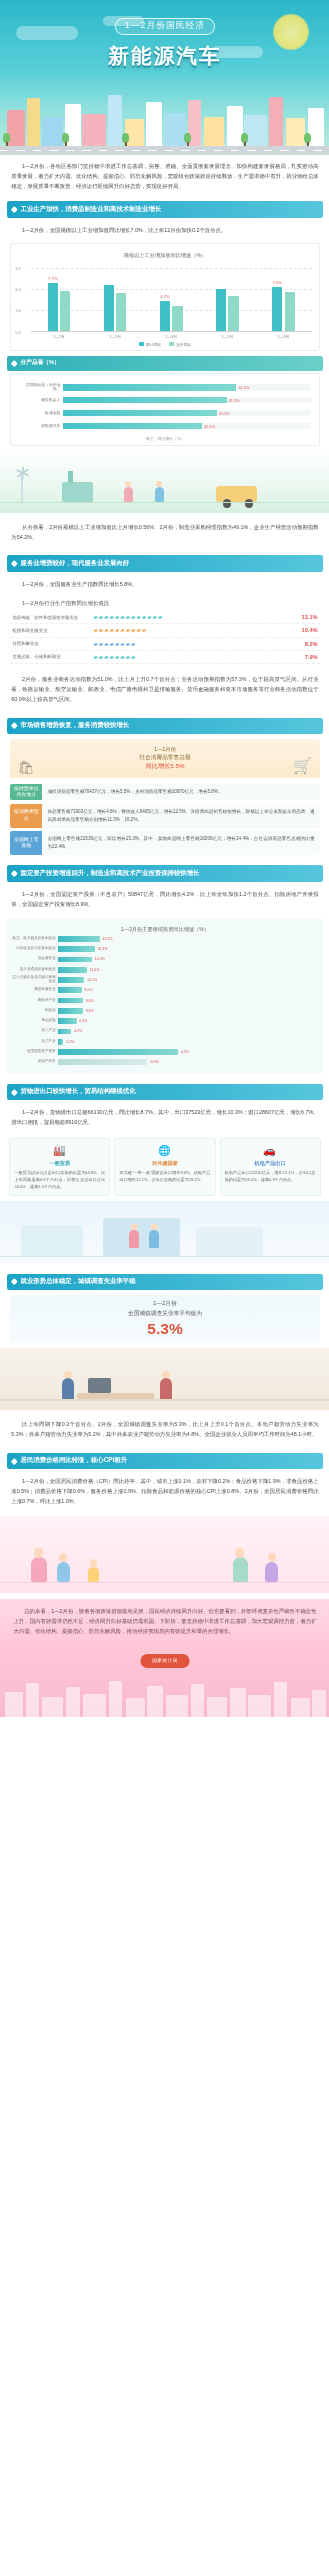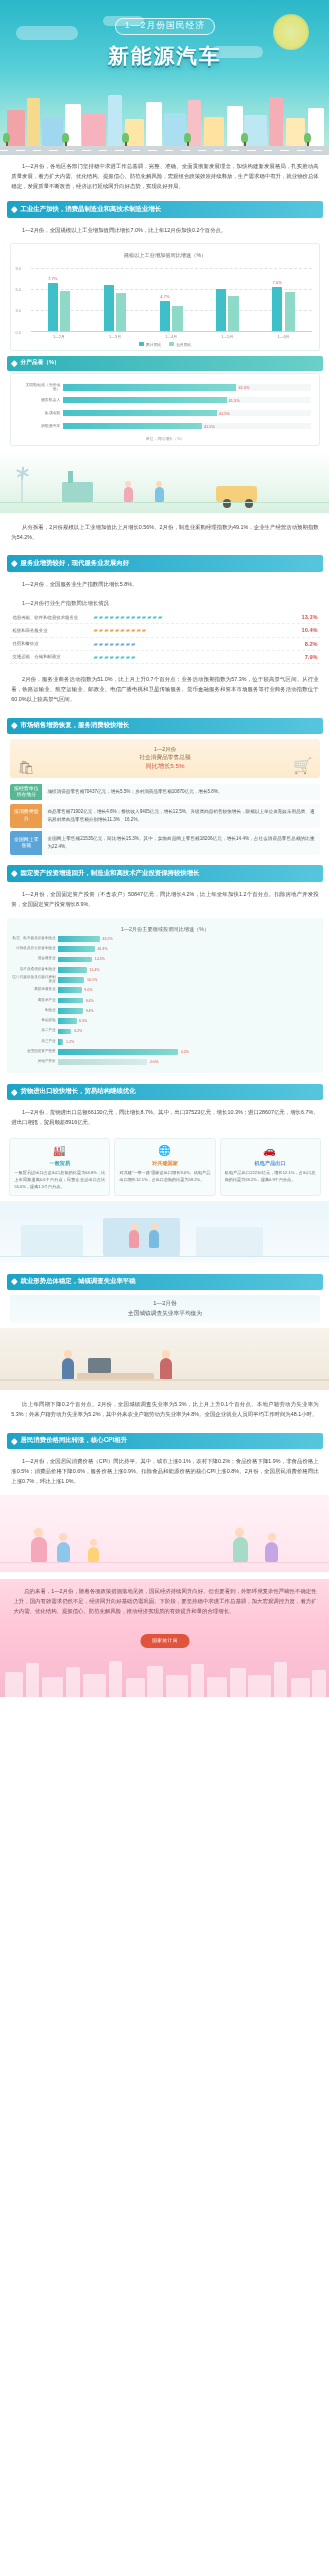--- a/index.html
+++ b/index.html
@@ -573,20 +573,21 @@
   </div>
 
   <div class="sec">
     <div class="bluebar">
       <span class="dot"></span>
       <span>就业形势总体稳定，城镇调查失业率平稳</span>
     </div>
     <div class="empblock">
       <div class="e1">1—2月份</div>
       <div class="e2">全国城镇调查失业率平均值为</div>
+      <div class="e3">5.3%</div>
     </div>
 
     <div class="illus" style="background:linear-gradient(180deg,#f7f3ec,#efe7da);">
       <div style="position:absolute;left:77px;bottom:10.3px;width:77px;height:7.2px;background:#e2cdb4;border-radius:2.1px;"></div>
       <div style="position:absolute;left:88px;bottom:17.5px;width:23px;height:14.4px;background:#6f7d86;border-radius:1.5px;"></div>
       <div style="position:absolute;left:62px;bottom:10.3px;width:12.4px;height:21.6px;border-radius:6.2px 6.2px 2.1px 2.1px;background:#5a7fa8;"></div>
       <div style="position:absolute;left:64px;bottom:32px;width:7.7px;height:7.7px;border-radius:50%;background:#ffd9bb;"></div>
       <div style="position:absolute;left:160px;bottom:10.3px;width:12.4px;height:21.6px;border-radius:6.2px 6.2px 2.1px 2.1px;background:#c96a6a;"></div>
       <div style="position:absolute;left:162px;bottom:32px;width:7.7px;height:7.7px;border-radius:50%;background:#ffd9bb;"></div>
       <div style="position:absolute;bottom:9.3px;left:0;right:0;height:1.5px;background:#e5d8c4;"></div>

